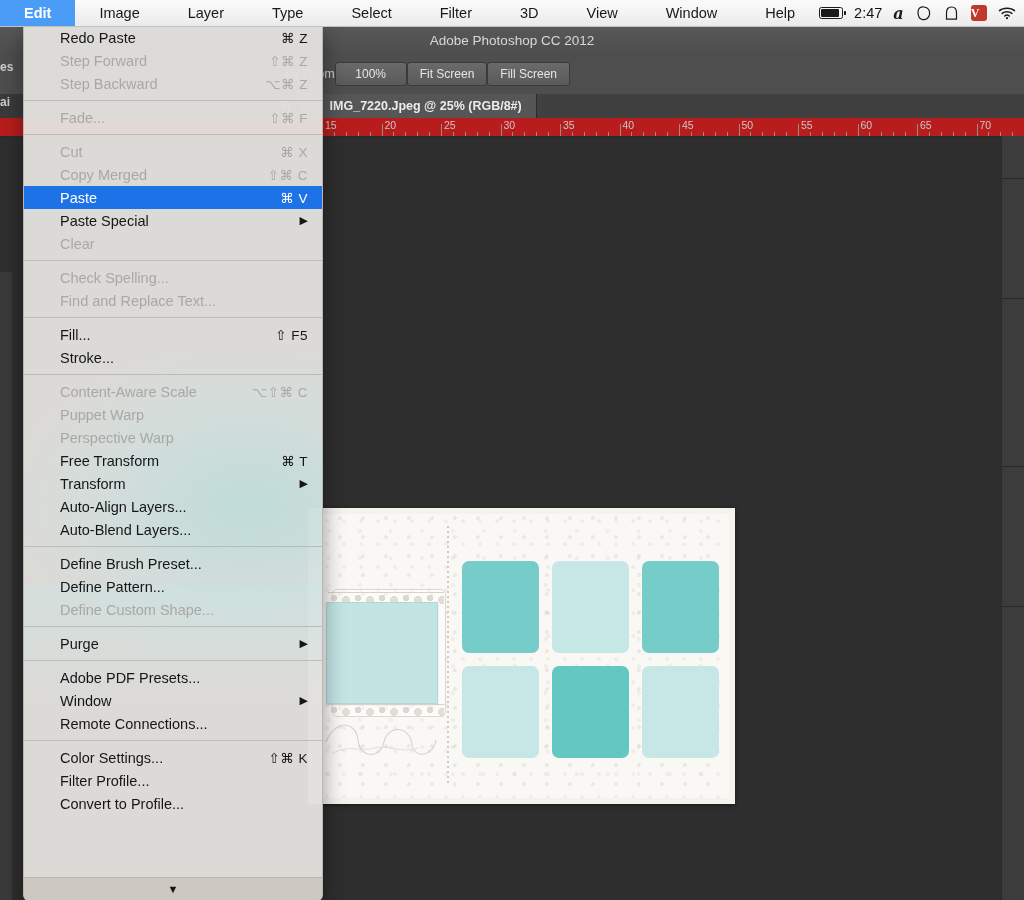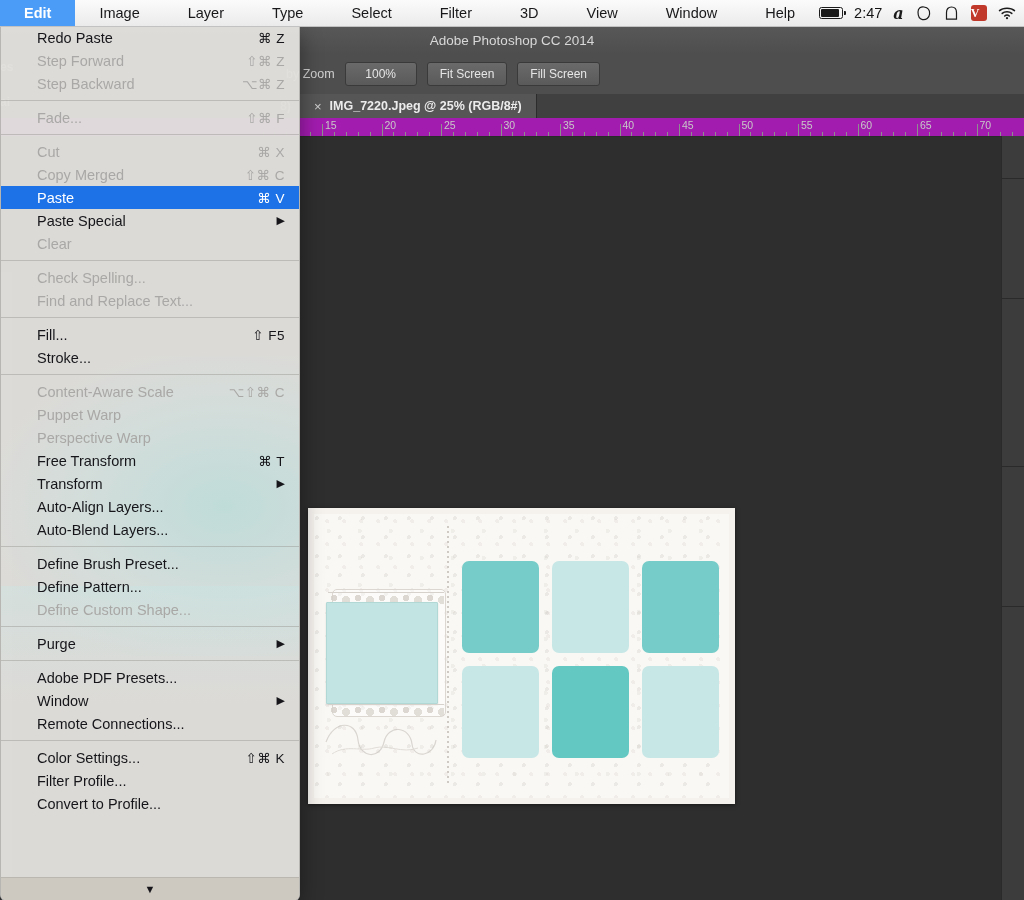--- a/index.html
+++ b/index.html
@@ -66,21 +66,21 @@
     display: flex; align-items: center; justify-content: center;
     z-index: 5;
   }
   .ps-options {
     position: absolute; left: 0; top: 54px; width: 1024px; height: 40px;
     background: #4e4e4e; border-bottom: 1px solid #333;
     display: flex; align-items: center; z-index: 5;
   }
   .opt-label { color: #cfcfcf; font-size: 12.5px; margin-left: 286px; }
   .ps-btn {
-    margin-left: 10px; height: 22px; padding: 0 12px;
+    height: 22px; padding: 0 12px;
     background: linear-gradient(#6a6a6a, #5a5a5a);
     border: 1px solid #3a3a3a; border-radius: 3px;
     color: #e6e6e6; font-size: 12px; display: flex; align-items: center;
   }
   .ps-btn.zoomval { min-width: 46px; justify-content: center; }
 
   .ps-tabbar {
     position: absolute; left: 0; top: 94px; width: 1024px; height: 24px;
     background: #404040; border-bottom: 1px solid #2c2c2c; z-index: 5;
     display: flex; align-items: stretch;
@@ -93,21 +93,21 @@
   }
   .tab-active {
     background: #565656; color: #ececec; font-size: 12.5px; font-weight: bold;
     display: flex; align-items: center; gap: 8px; padding: 0 14px;
     border-right: 1px solid #2c2c2c;
   }
   .tab-close { color: #cfcfcf; font-size: 13px; font-weight: normal; }
 
   .ps-ruler {
     position: absolute; left: 0; top: 118px; width: 1024px; height: 18px;
-    background: #a21caf; border-bottom: 1px solid #2a2a2a; z-index: 5;
+    background: #b91c1c; border-bottom: 1px solid #2a2a2a; z-index: 5;
     overflow: hidden;
   }
   .rtick { position: absolute; bottom: 0; width: 1px; background: #8e8e8e; }
   .rnum { position: absolute; top: 1px; color: #c8c8c8; font-size: 10.5px; }
 
   .ps-canvasarea {
     position: absolute; left: 0; top: 136px; width: 1024px; height: 764px;
     background: #2e2e2e; z-index: 4;
   }
   .ps-rightpanel {
@@ -168,21 +168,21 @@
   }
   .swatch-grid {
     position: absolute; left: 148px; top: 47px;
     display: grid; grid-template-columns: repeat(3, 77px); grid-template-rows: repeat(2, 92px);
     gap: 13px;
   }
   .swatch { border-radius: 7px; }
 
   
   .editmenu {
-    position: absolute; left: 0; top: 26px; width: 298px; height: 874px;
+    position: absolute; left: 23px; top: 26px; width: 298px; height: 874px;
     background: rgba(226,224,221,0.97);
     border: 1px solid rgba(160,158,155,0.6);
     border-top: none;
     border-radius: 0 0 6px 6px;
     box-shadow: 0 6px 22px rgba(0,0,0,0.40);
     z-index: 50;
     overflow: hidden;
     font-size: 14.5px;
   }
   
@@ -224,21 +224,21 @@
     position: absolute; left: 0; width: 12px; color: #cfcfcf; font-size: 12px;
     font-weight: bold; z-index: 45;
   }
 </style>
 </head>
 <body>
 
 <div id="root">
 
   <div class="ps-title">
-    <span>Adobe Photoshop CC 2014</span>
+    <span>Adobe Photoshop CC 2012</span>
   </div>
 
   <div class="ps-options">
     <span class="opt-label">by Zoom</span>
     <div class="ps-btn zoomval">100%</div>
     <div class="ps-btn">Fit Screen</div>
     <div class="ps-btn">Fill Screen</div>
   </div>
 
   <div class="ps-tabbar">

